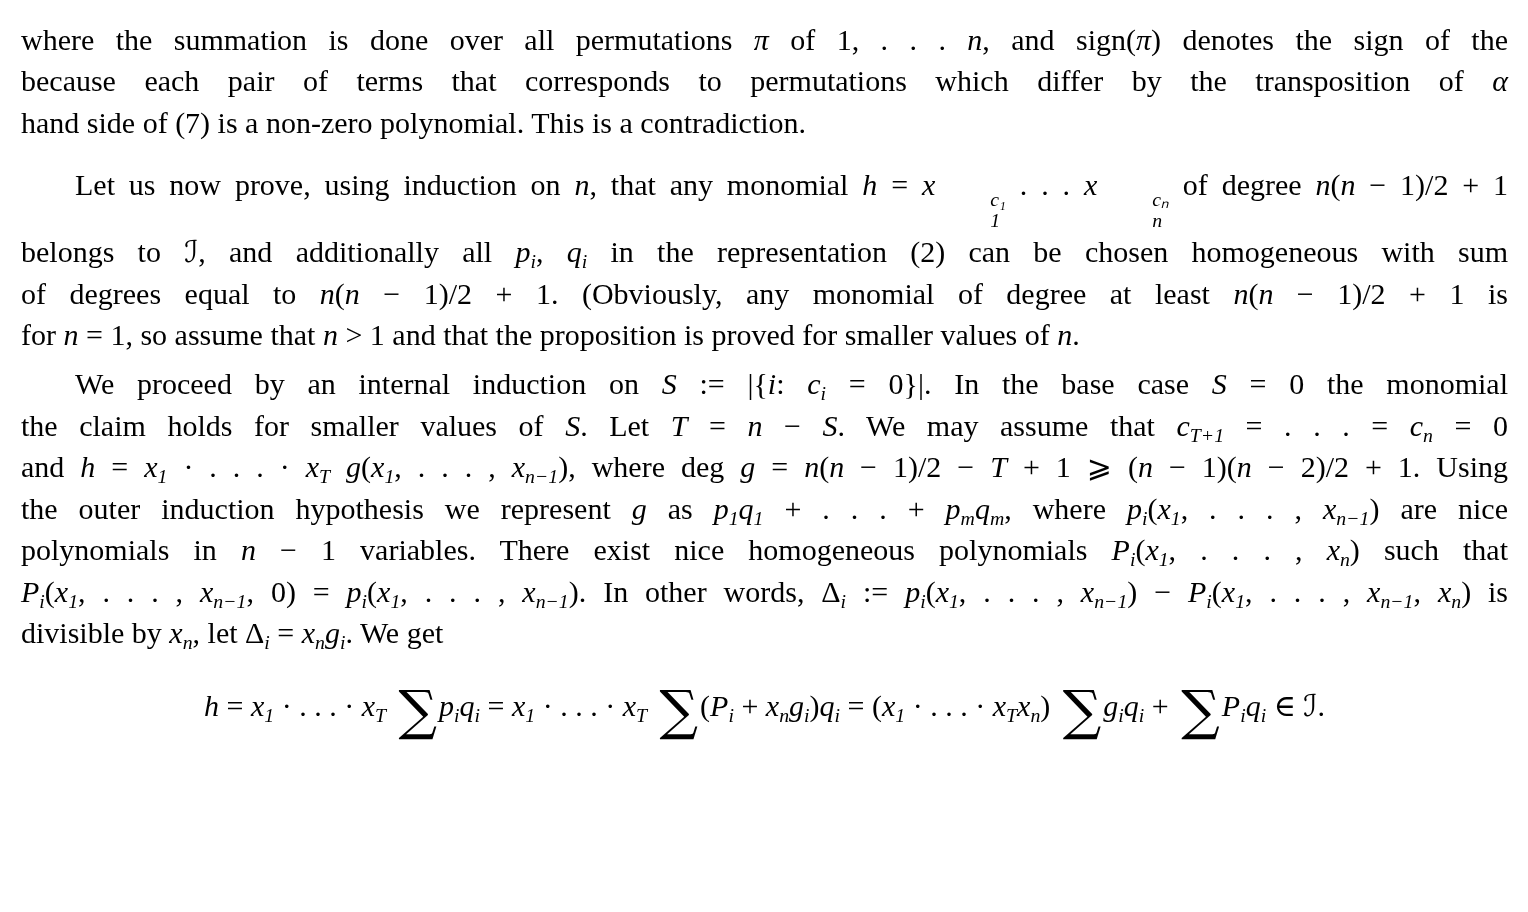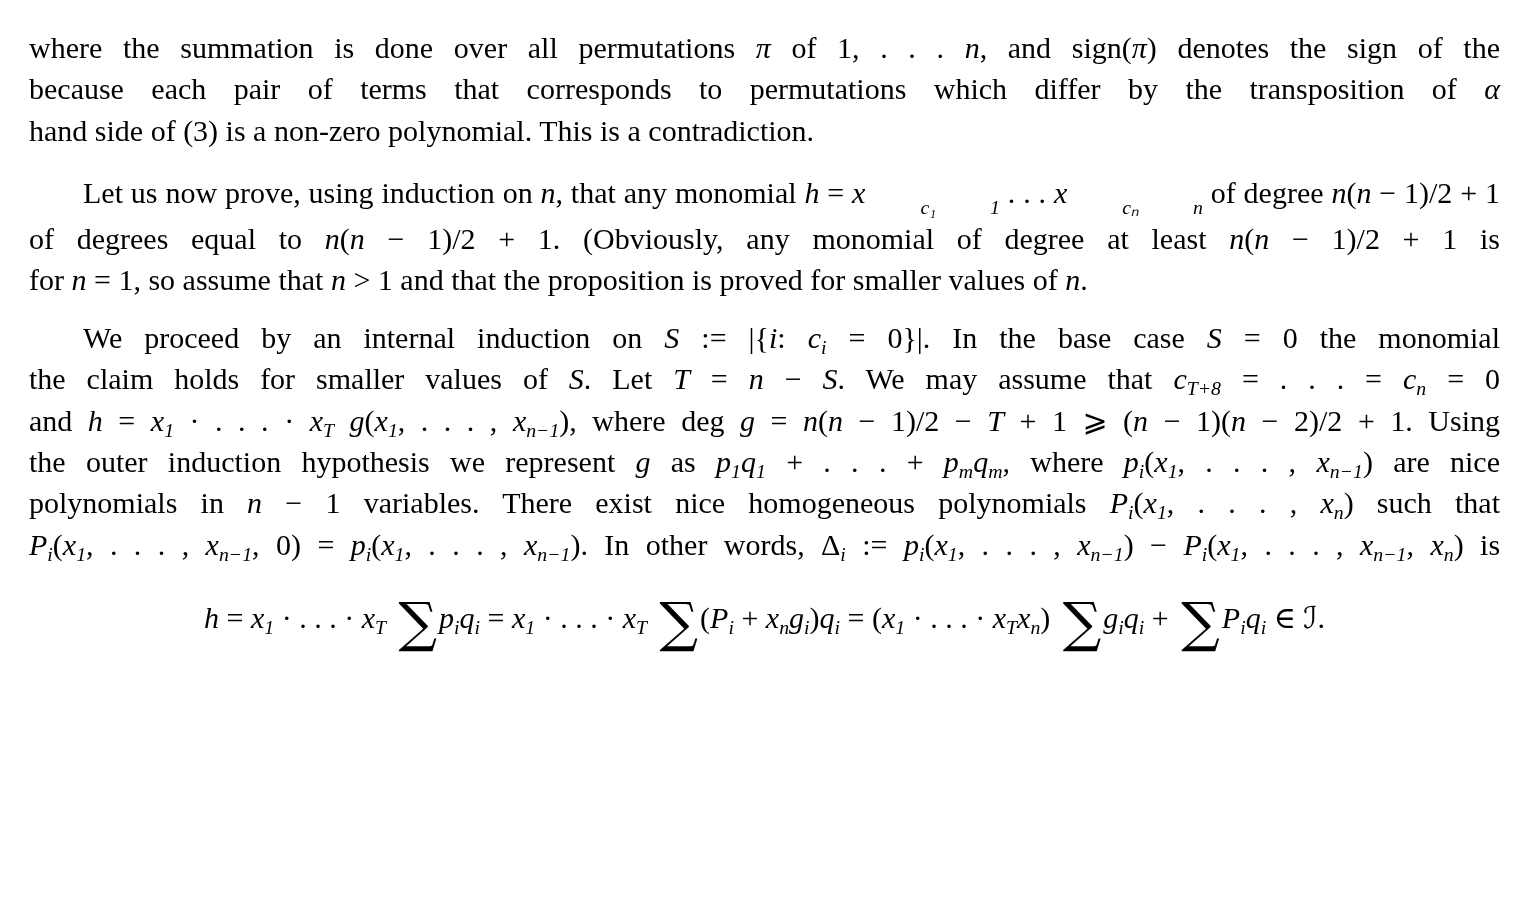--- a/index.html
+++ b/index.html
@@ -14,41 +14,41 @@
   }
   .page {
     box-sizing: border-box;
     width: 1528px;
     height: 912px;
     padding: 11px 12px 0 13px;
     font-family: "Liberation Serif", "DejaVu Serif", "DejaVu Sans", serif;
     font-size: 30px;
     color: #000000;
   }
-  .para { margin: 16px; }
+  .para { margin: 8px; }
   .para.gap { margin-top: 21px; }
   .line {
     line-height: 41.4px;
     min-height: 41.4px;
     white-space: normal;
   }
   .line.just {
     text-align: justify;
     text-align-last: justify;
   }
   .line.indent { text-indent: 54px; font-family: Liberation Serif, serif; }
   i { font-style: italic; }
   sub, sup {
     line-height: 0;
     font-size: 0.66em;
   }
   sub { vertical-align: -0.28em; }
   .stk {
     display: inline-flex;
-    flex-direction: row;
+    flex-direction: column;
     vertical-align: -0.52em;
     font-size: 0.66em;
     font-style: italic;
     line-height: 1.08;
     padding-left: 1px;
     text-align: left;
   }
   .stk span { display: block; }
   .eq {
     margin-top: 17px;
@@ -65,36 +65,38 @@
   }
 </style>
 </head>
 <body>
 
 <div class="page">
   <div>
       <div class="para">
         <div class="line just">where the summation is done over all permutations <i>π</i> of 1, . . . <i>n</i>, and sign(<i>π</i>) denotes the sign of the</div>
         <div class="line just">because each pair of terms that corresponds to permutations which differ by the transposition of <i>α</i></div>
-        <div class="line">hand side of (3) is a non-zero polynomial.  This is a contradiction.</div>
+        <div class="line">hand side of (7) is a non-zero polynomial.  This is a contradiction.</div>
       </div>
       <div class="para gap">
         <div class="line just indent">Let us now prove, using induction on <i>n</i>, that any monomial <i>h</i> = <i>x</i><span class="stk">
             <span>c₁</span>
             <span>1</span>
           </span> . . . <i>x</i><span class="stk">
             <span>cₙ</span>
             <span>n</span>
           </span> of degree <i>n</i>(<i>n</i> − 1)/2 + 1</div>
+        <div class="line just">belongs to ℐ, and additionally all <i>p</i><sub><i>i</i></sub>, <i>q</i><sub><i>i</i></sub> in the representation (2) can be chosen homogeneous with sum</div>
         <div class="line just">of degrees equal to <i>n</i>(<i>n</i> − 1)/2 + 1.  (Obviously, any monomial of degree at least <i>n</i>(<i>n</i> − 1)/2 + 1 is</div>
         <div class="line">for <i>n</i> = 1, so assume that <i>n</i> &gt; 1 and that the proposition is proved for smaller values of <i>n</i>.</div>
       </div>
       <div class="para">
         <div class="line just indent">We proceed by an internal induction on <i>S</i> := |{<i>i</i>: <i>c</i><sub><i>i</i></sub> = 0}|.  In the base case <i>S</i> = 0 the monomial</div>
-        <div class="line just">the claim holds for smaller values of <i>S</i>.  Let <i>T</i> = <i>n</i> − <i>S</i>.  We may assume that <i>c</i><sub><i>T+8</i></sub> = . . . = <i>c</i><sub><i>n</i></sub> = 0</div>
+        <div class="line just">the claim holds for smaller values of <i>S</i>.  Let <i>T</i> = <i>n</i> − <i>S</i>.  We may assume that <i>c</i><sub><i>T+1</i></sub> = . . . = <i>c</i><sub><i>n</i></sub> = 0</div>
         <div class="line just">and <i>h</i> = <i>x</i><sub><i>1</i></sub> · . . . · <i>x</i><sub><i>T</i></sub> <i>g</i>(<i>x</i><sub><i>1</i></sub>, . . . , <i>x</i><sub><i>n−1</i></sub>), where deg <i>g</i> = <i>n</i>(<i>n</i> − 1)/2 − <i>T</i> + 1 ⩾ (<i>n</i> − 1)(<i>n</i> − 2)/2 + 1.  Using</div>
         <div class="line just">the outer induction hypothesis we represent <i>g</i> as <i>p</i><sub><i>1</i></sub><i>q</i><sub><i>1</i></sub> + . . . + <i>p</i><sub><i>m</i></sub><i>q</i><sub><i>m</i></sub>, where <i>p</i><sub><i>i</i></sub>(<i>x</i><sub><i>1</i></sub>, . . . , <i>x</i><sub><i>n−1</i></sub>) are nice</div>
         <div class="line just">polynomials in <i>n</i> − 1 variables.  There exist nice homogeneous polynomials <i>P</i><sub><i>i</i></sub>(<i>x</i><sub><i>1</i></sub>, . . . , <i>x</i><sub><i>n</i></sub>) such that</div>
         <div class="line just"><i>P</i><sub><i>i</i></sub>(<i>x</i><sub><i>1</i></sub>, . . . , <i>x</i><sub><i>n−1</i></sub>, 0) = <i>p</i><sub><i>i</i></sub>(<i>x</i><sub><i>1</i></sub>, . . . , <i>x</i><sub><i>n−1</i></sub>).  In other words, Δ<sub><i>i</i></sub> := <i>p</i><sub><i>i</i></sub>(<i>x</i><sub><i>1</i></sub>, . . . , <i>x</i><sub><i>n−1</i></sub>) − <i>P</i><sub><i>i</i></sub>(<i>x</i><sub><i>1</i></sub>, . . . , <i>x</i><sub><i>n−1</i></sub>, <i>x</i><sub><i>n</i></sub>) is</div>
+        <div class="line">divisible by <i>x</i><sub><i>n</i></sub>, let Δ<sub><i>i</i></sub> = <i>x</i><sub><i>n</i></sub><i>g</i><sub><i>i</i></sub>.  We get</div>
       </div>
     </div>
   <div class="eq"><i>h</i> = <i>x</i><sub><i>1</i></sub> · . . . · <i>x</i><sub><i>T</i></sub> <span class="bigop">∑</span><i>p</i><sub><i>i</i></sub><i>q</i><sub><i>i</i></sub> = <i>x</i><sub><i>1</i></sub> · . . . · <i>x</i><sub><i>T</i></sub> <span class="bigop">∑</span>(<i>P</i><sub><i>i</i></sub> + <i>x</i><sub><i>n</i></sub><i>g</i><sub><i>i</i></sub>)<i>q</i><sub><i>i</i></sub> = (<i>x</i><sub><i>1</i></sub> · . . . · <i>x</i><sub><i>T</i></sub><i>x</i><sub><i>n</i></sub>) <span class="bigop">∑</span><i>g</i><sub><i>i</i></sub><i>q</i><sub><i>i</i></sub> + <span class="bigop">∑</span><i>P</i><sub><i>i</i></sub><i>q</i><sub><i>i</i></sub> ∈ ℐ.</div>
 </div>
 
 </body></html>

